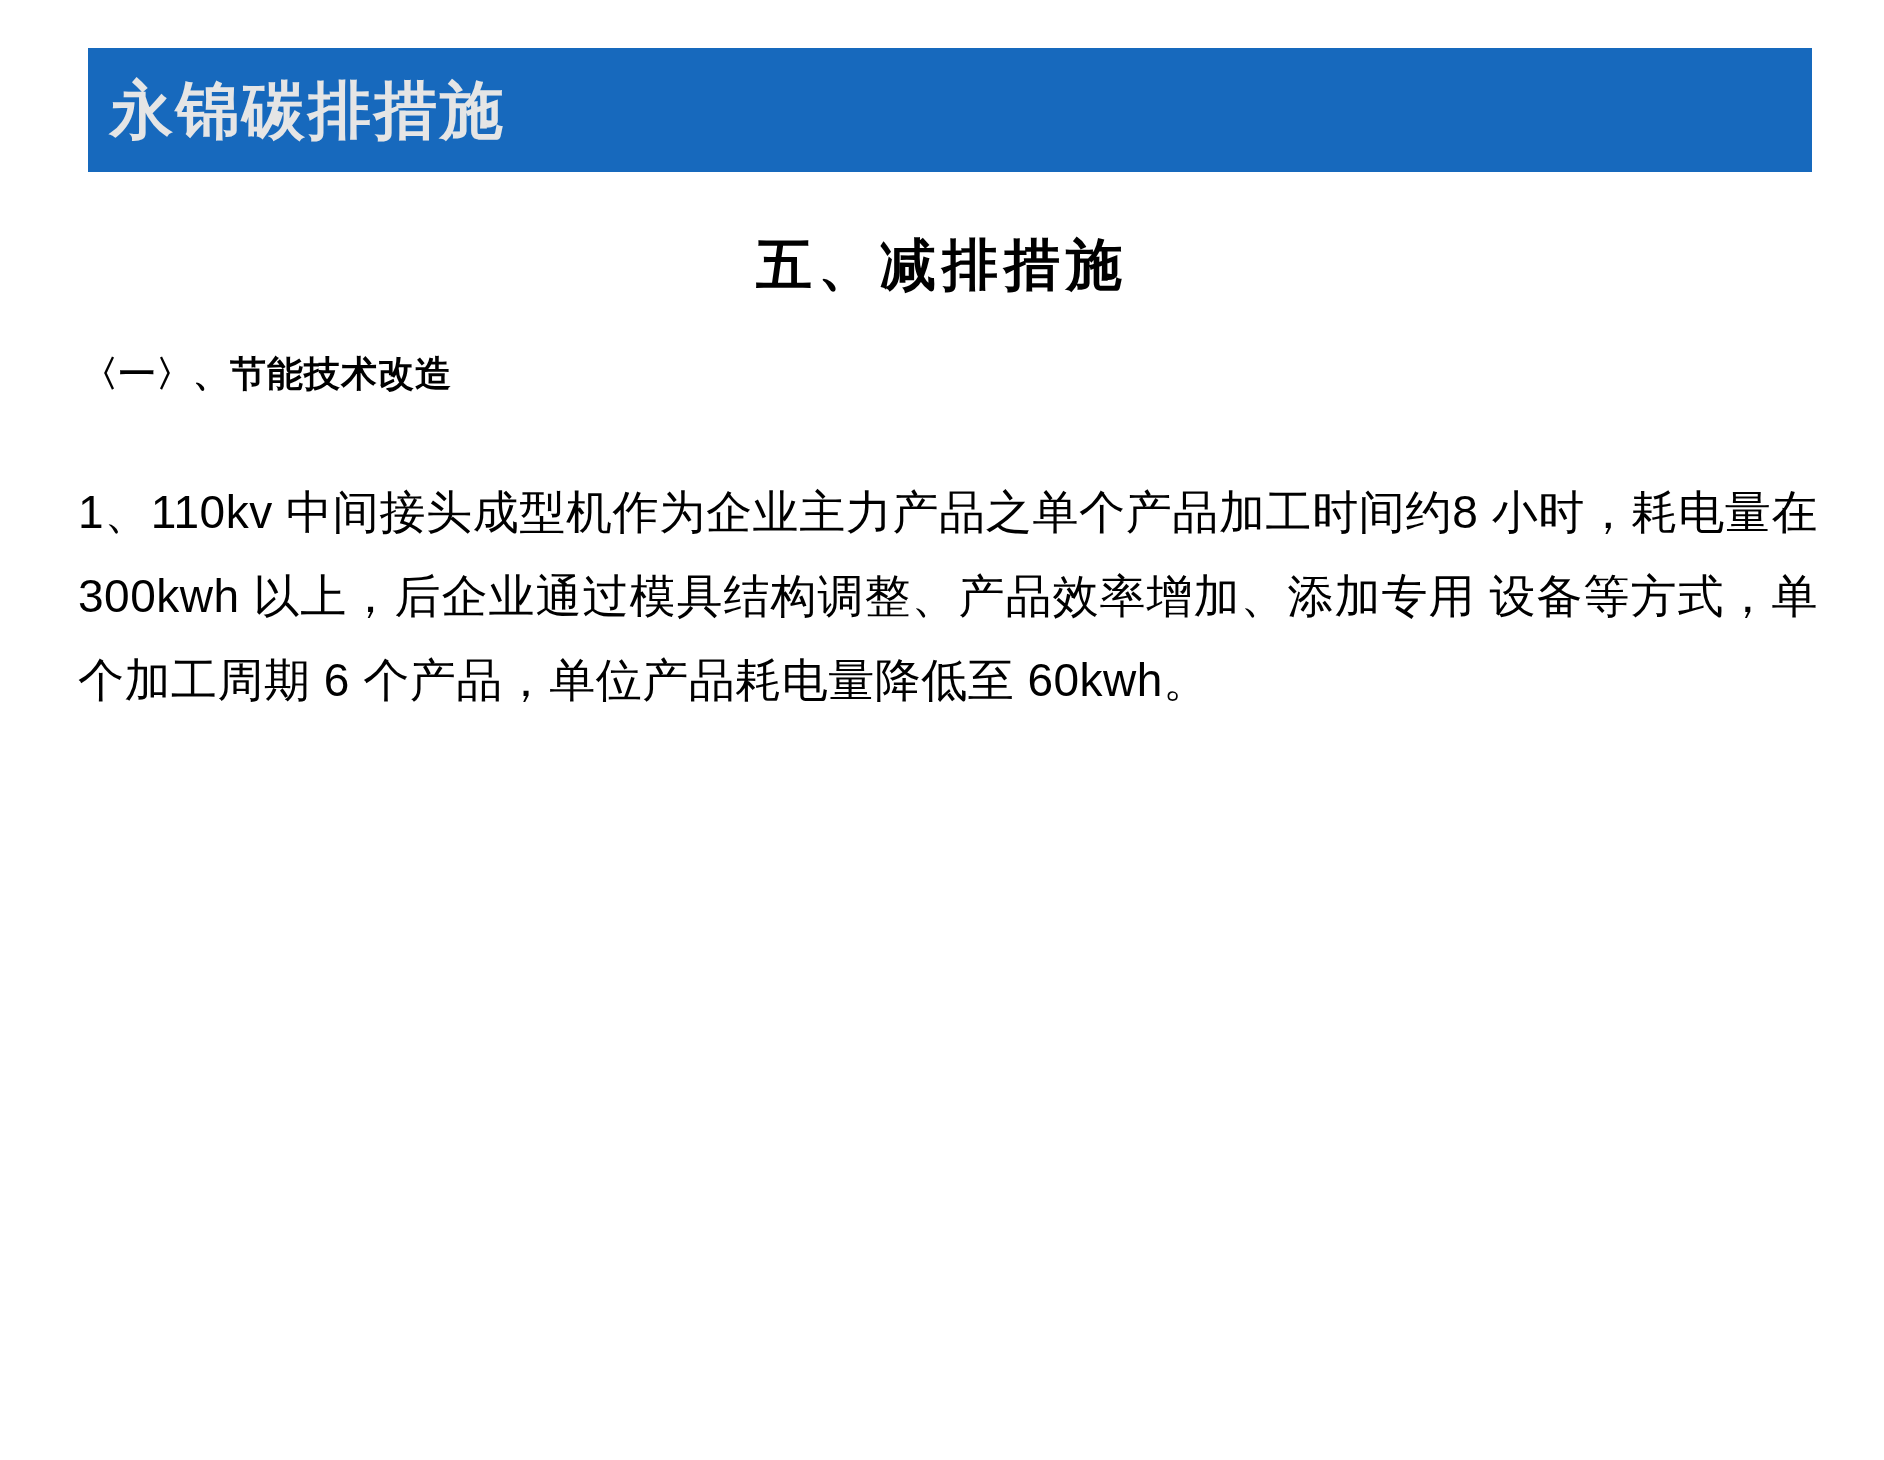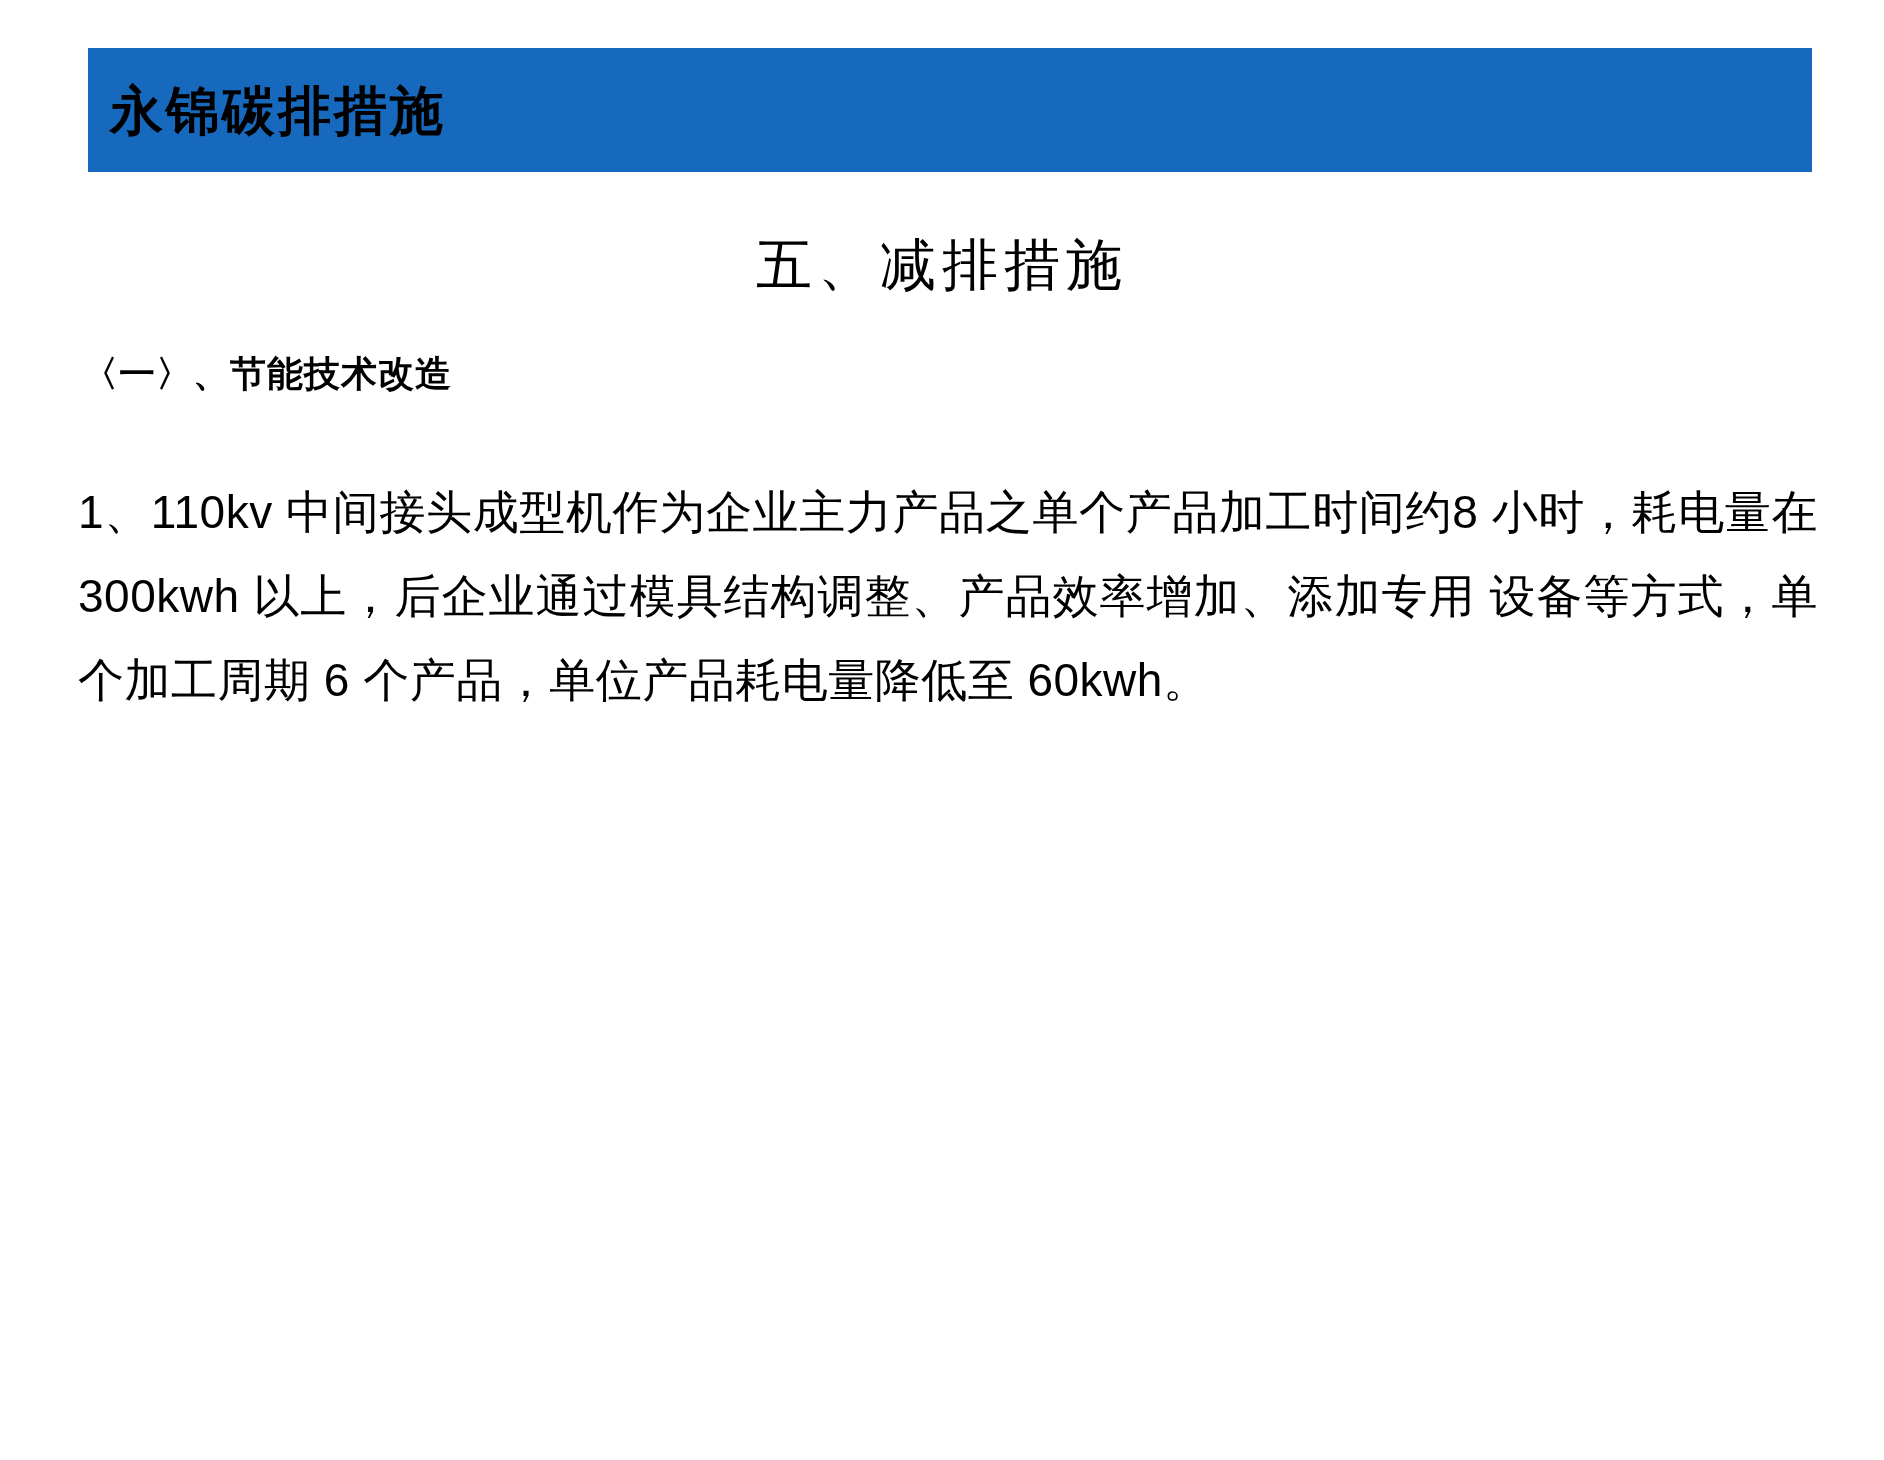--- a/index.html
+++ b/index.html
@@ -30,39 +30,40 @@
     position: absolute;
     left: 88px;
     top: 48px;
     width: 1724px;
     height: 124px;
     background: #1769bd;
     display: flex;
     align-items: center;
   }
   .title-banner .banner-text {
-    color: #000000;
+    color: #e5e5e5;
     font-family: "DejaVu Sans", "Liberation Sans", sans-serif;
     font-weight: bold;
-    font-size: 53px;
+    font-size: 63px;
     letter-spacing: 3px;
     margin-left: 22px;
     line-height: 1;
   }
 
   
   .section-heading {
     position: absolute;
     left: 0;
     top: 228px;
     width: 1884px;
     text-align: center;
     font-size: 56px;
     letter-spacing: 6px;
     font-family: "Liberation Serif", "DejaVu Serif", serif;
+    font-weight: bold;
   }
 
   
   .sub-heading {
     position: absolute;
     left: 82px;
     top: 350px;
     font-size: 36px;
     font-weight: bold;
     font-family: "DejaVu Sans", "Liberation Sans", sans-serif;

